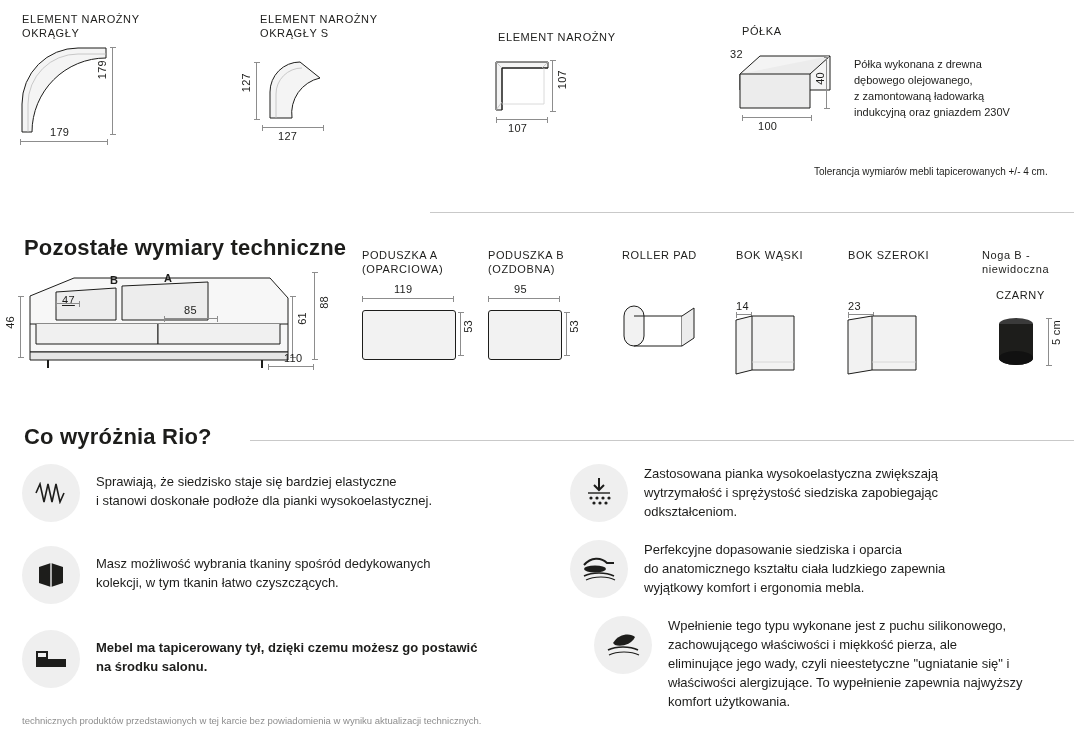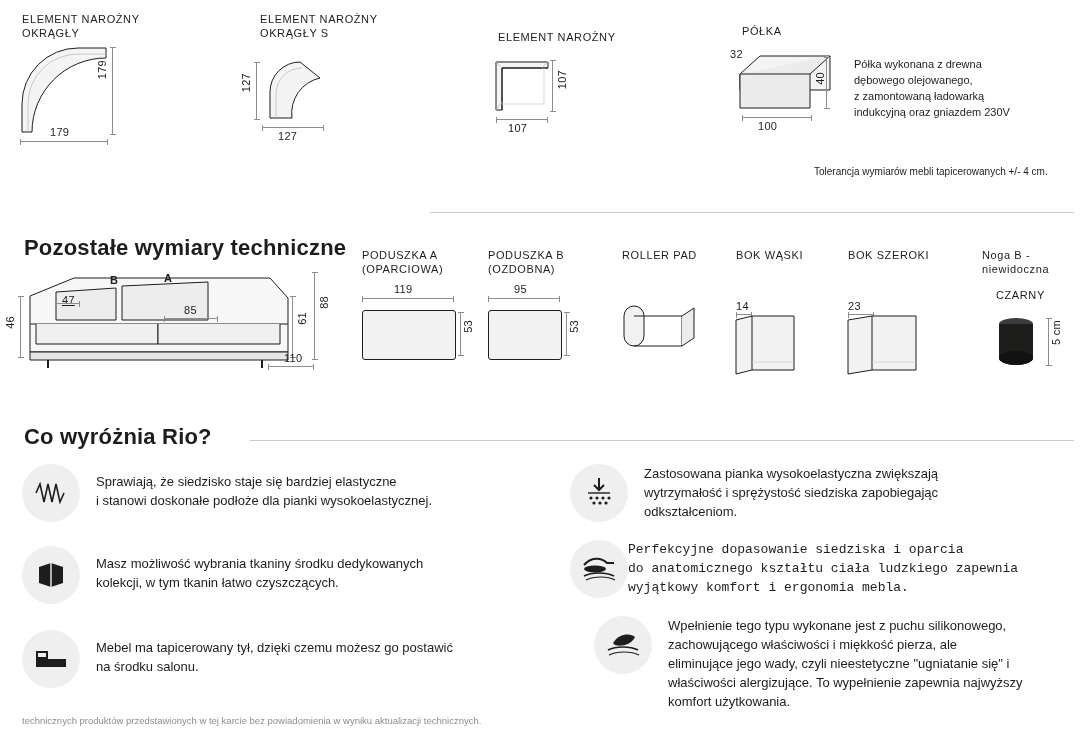--- a/index.html
+++ b/index.html
@@ -318,26 +318,26 @@
   </div>
 
   <div class="abs" style="left:22px; top:546px; display:flex; gap:16px; width:520px;">
     <div class="feat-icon">
       <svg width="32" height="28" viewBox="0 0 32 28">
         <path d="M4,6 L16,2 L28,6 L28,22 L16,26 L4,22 Z" fill="#1d1d1b"></path>
         <path d="M16,2 L16,26" stroke="#efefef" stroke-width="1.4"></path>
       </svg>
     </div>
     <div class="feat-text" style="padding-top:8px;">
-      <div>Masz możliwość wybrania tkaniny środku dedykowanych</div>
+      <div>Masz możliwość wybrania tkaniny spośród dedykowanych</div>
       <div>kolekcji, w tym tkanin łatwo czyszczących.</div>
     </div>
   </div>
 
-  <div class="abs" style="left:570px; top:540px; display:flex; gap:0; width:500px;font-family:Liberation Mono, monospace;">
+  <div class="abs" style="left:570px; top:540px; display:flex; gap:16px; width:500px;">
     <div class="feat-icon">
       <svg width="36" height="30" viewBox="0 0 36 30">
         <path d="M3,11 C10,3 20,3 26,9 L33,9" fill="none" stroke="#1d1d1b" stroke-width="2"></path>
         <ellipse cx="14" cy="15" rx="11" ry="3.4" fill="#1d1d1b"></ellipse>
         <path d="M3,22 C11,18 25,18 33,22" fill="none" stroke="#1d1d1b" stroke-width="1.6"></path>
         <path d="M5,26 C13,22 27,22 34,26" fill="none" stroke="#1d1d1b" stroke-width="1.2"></path>
       </svg>
     </div>
     <div class="feat-text">
       <div>Perfekcyjne dopasowanie siedziska i oparcia</div>
@@ -346,21 +346,21 @@
     </div>
   </div>
 
   <div class="abs" style="left:22px; top:630px; display:flex; gap:16px; width:520px;">
     <div class="feat-icon">
       <svg width="34" height="24" viewBox="0 0 34 24">
         <path d="M2,4 L2,20 L32,20 L32,12 L14,12 L14,4 Z" fill="#1d1d1b"></path>
         <path d="M4,6 L12,6 L12,10 L4,10 Z" fill="#efefef"></path>
       </svg>
     </div>
-    <div class="feat-text" style="padding-top:8px;">
+    <div class="feat-text" style="padding-top:8px;font-weight:bold;">
       <div>Mebel ma tapicerowany tył, dzięki czemu możesz go postawić</div>
       <div>na środku salonu.</div>
     </div>
   </div>
 
   <div class="abs" style="left:594px; top:616px; display:flex; gap:16px; width:510px;">
     <div class="feat-icon">
       <svg width="36" height="32" viewBox="0 0 36 32">
         <path d="M8,14 C14,4 26,4 30,8 C26,16 16,18 10,16" fill="#1d1d1b"></path>
         <path d="M3,21 C11,17 25,17 33,21" fill="none" stroke="#1d1d1b" stroke-width="1.6"></path>

